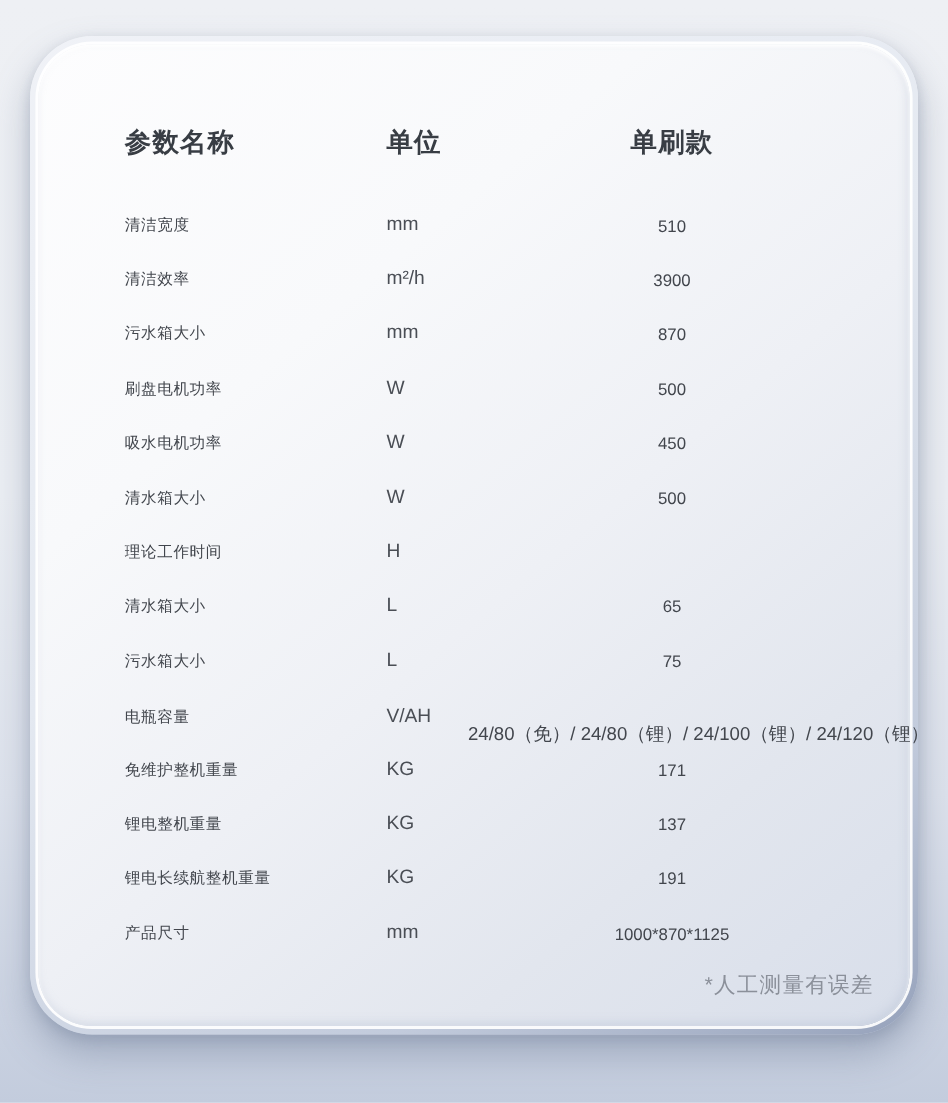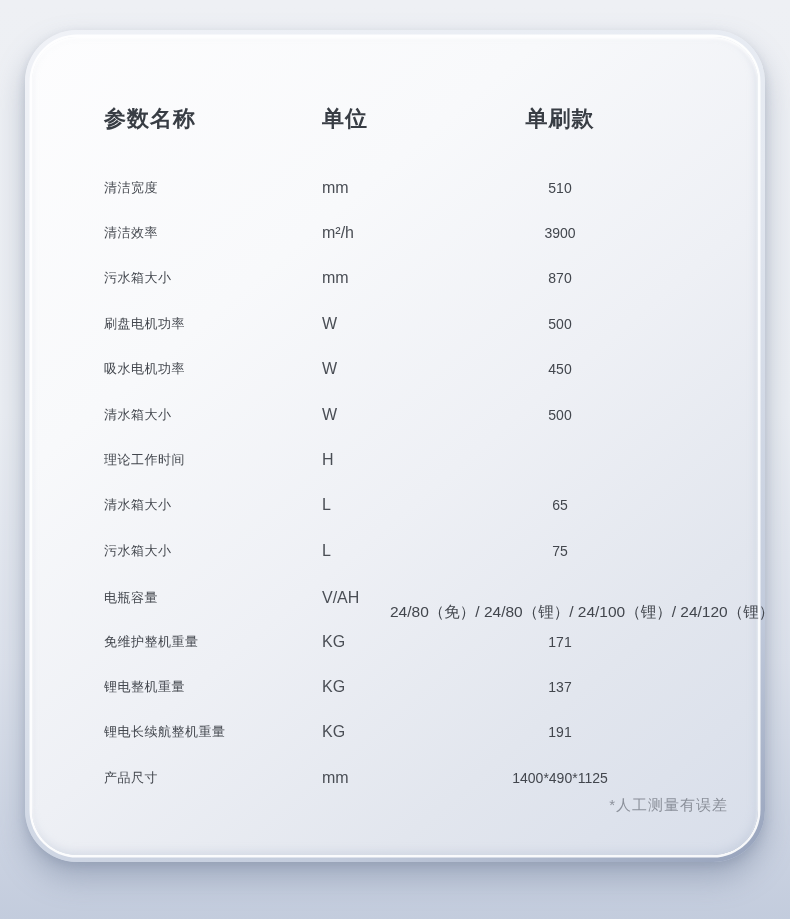--- a/index.html
+++ b/index.html
@@ -83,22 +83,22 @@
   }
   .cell.value.small {
     font-size: 15.5px;
     font-weight: 500;
     letter-spacing: 0;
     margin-top: 28px;
   }
   .footnote {
     position: absolute;
     right: 30px;
-    bottom: 40px;
-    font-size: 15px;
+    bottom: 22px;
+    font-size: 18px;
     color: #8b909a;
     letter-spacing: 1px;
     text-align: right;
   }
 </style>
 </head>
 <body>
 
 <div class="stage">
   <div class="card-rim">
@@ -171,21 +171,21 @@
               <div class="cell value">137</div>
             </div>
             <div class="row">
               <div class="cell name">锂电长续航整机重量</div>
               <div class="cell unit">KG</div>
               <div class="cell value">191</div>
             </div>
             <div class="row">
               <div class="cell name">产品尺寸</div>
               <div class="cell unit">mm</div>
-              <div class="cell value">1400*490*1125</div>
+              <div class="cell value">1000*870*1125</div>
             </div>
           </div>
       </div>
 
       <div class="footnote">*人工测量有误差</div>
 
     </div>
   </div>
 </div>
 

